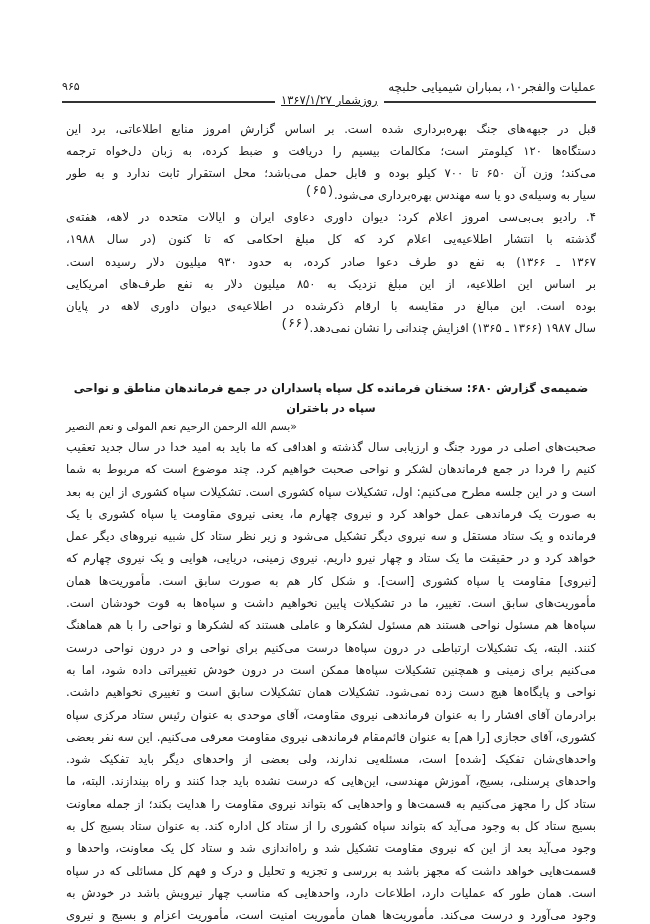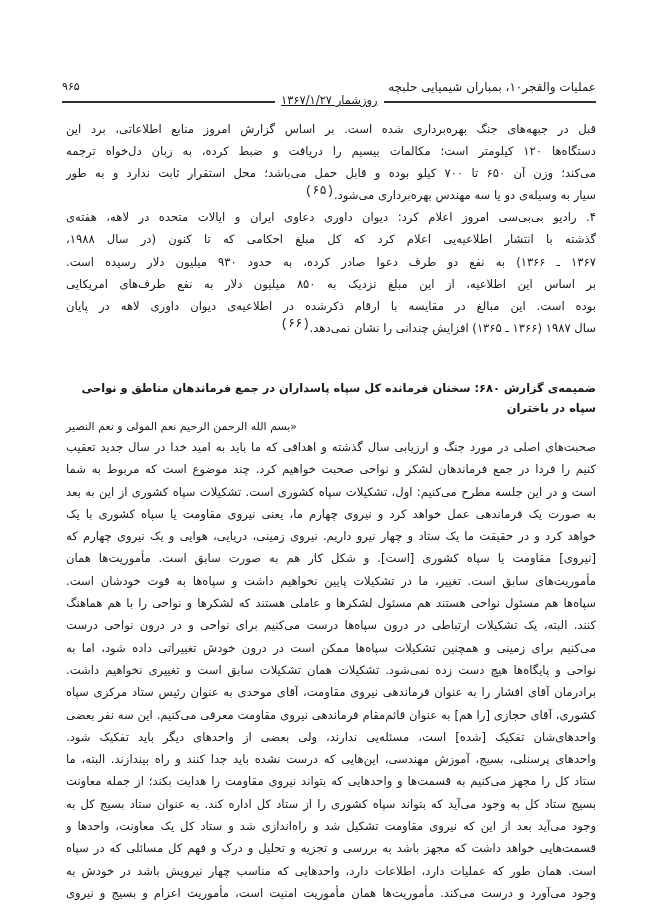--- a/index.html
+++ b/index.html
@@ -14,21 +14,21 @@
               font-size: 11.5px; direction: rtl; white-space: nowrap; text-decoration: underline; }
   .body { position: absolute; left: 66px; top: 118px; width: 530px; direction: rtl; text-align: justify;
           text-align-last: right; font-size: 11.6px; line-height: 22.1px; }
   .para { margin: 0; }
   .para .ln { display: block; text-align: justify; text-align-last: justify; white-space: nowrap; overflow: hidden; }
   .para .ln.last { text-align-last: right; }
   .item { margin: 0; padding-right: 0; }
   sup { font-size: 12px; line-height: 0; vertical-align: super; font-family: Liberation Mono, monospace; }
   .annex { position: absolute; left: 66px; top: 378px; width: 530px; direction: rtl;
            font-size: 11.6px; line-height: 22.3px; }
-  .annex-title { font-weight: bold; font-size: 11.4px; line-height: 20px; display:block; text-align: right; }
+  .annex-title { font-weight: bold; font-size: 11.4px; line-height: 20px; display:block; text-align: center; }
   .basmala { font-size: 11px; line-height: 18px; display:block; text-align: left; }
   .annex .ln { display: block; text-align: justify; text-align-last: justify; white-space: nowrap; overflow: hidden; }
 </style>
 </head>
 <body>
 
 <div class="page">
 
   <div class="header">
     <span class="hdr-title">عملیات والفجر۱۰، بمباران شیمیایی حلبچه</span>
@@ -54,20 +54,21 @@
     </div>
   </div>
 
   <div class="annex">
     <span class="annex-title">ضمیمه‌ی گزارش ۶۸۰: سخنان فرمانده کل سپاه پاسداران در جمع فرماندهان مناطق و نواحی سپاه در باختران</span>
     <span class="basmala">«بسم الله الرحمن الرحیم نعم المولی و نعم النصیر</span>
     <span class="ln">صحبت‌های اصلی در مورد جنگ و ارزیابی سال گذشته و اهدافی که ما باید به امید خدا در سال جدید تعقیب</span>
     <span class="ln">کنیم را فردا در جمع فرماندهان لشکر و نواحی صحبت خواهیم کرد. چند موضوع است که مربوط به شما</span>
     <span class="ln">است و در این جلسه مطرح می‌کنیم: اول، تشکیلات سپاه کشوری است. تشکیلات سپاه کشوری از این به بعد</span>
     <span class="ln">به صورت یک فرماندهی عمل خواهد کرد و نیروی چهارم ما، یعنی نیروی مقاومت یا سپاه کشوری با یک</span>
+    <span class="ln">فرمانده و یک ستاد مستقل و سه نیروی دیگر تشکیل می‌شود و زیر نظر ستاد کل شبیه نیروهای دیگر عمل</span>
     <span class="ln">خواهد کرد و در حقیقت ما یک ستاد و چهار نیرو داریم. نیروی زمینی، دریایی، هوایی و یک نیروی چهارم که</span>
     <span class="ln">[نیروی] مقاومت یا سپاه کشوری [است]. و شکل کار هم به صورت سابق است. مأموریت‌ها همان</span>
     <span class="ln">مأموریت‌های سابق است. تغییر، ما در تشکیلات پایین نخواهیم داشت و سپاه‌ها به قوت خودشان است.</span>
     <span class="ln">سپاه‌ها هم مسئول نواحی هستند هم مسئول لشکرها و عاملی هستند که لشکرها و نواحی را با هم هماهنگ</span>
     <span class="ln">کنند. البته، یک تشکیلات ارتباطی در درون سپاه‌ها درست می‌کنیم برای نواحی و در درون نواحی درست</span>
     <span class="ln">می‌کنیم برای زمینی و همچنین تشکیلات سپاه‌ها ممکن است در درون خودش تغییراتی داده شود، اما به</span>
     <span class="ln">نواحی و پایگاه‌ها هیچ دست زده نمی‌شود. تشکیلات همان تشکیلات سابق است و تغییری نخواهیم داشت.</span>
     <span class="ln">برادرمان آقای افشار را به عنوان فرماندهی نیروی مقاومت، آقای موحدی به عنوان رئیس ستاد مرکزی سپاه</span>
     <span class="ln">کشوری، آقای حجازی [را هم] به عنوان قائم‌مقام فرماندهی نیروی مقاومت معرفی می‌کنیم. این سه نفر بعضی</span>
     <span class="ln">واحدهای‌شان تفکیک [شده] است، مسئله‌یی ندارند، ولی بعضی از واحدهای دیگر باید تفکیک شود.</span>

